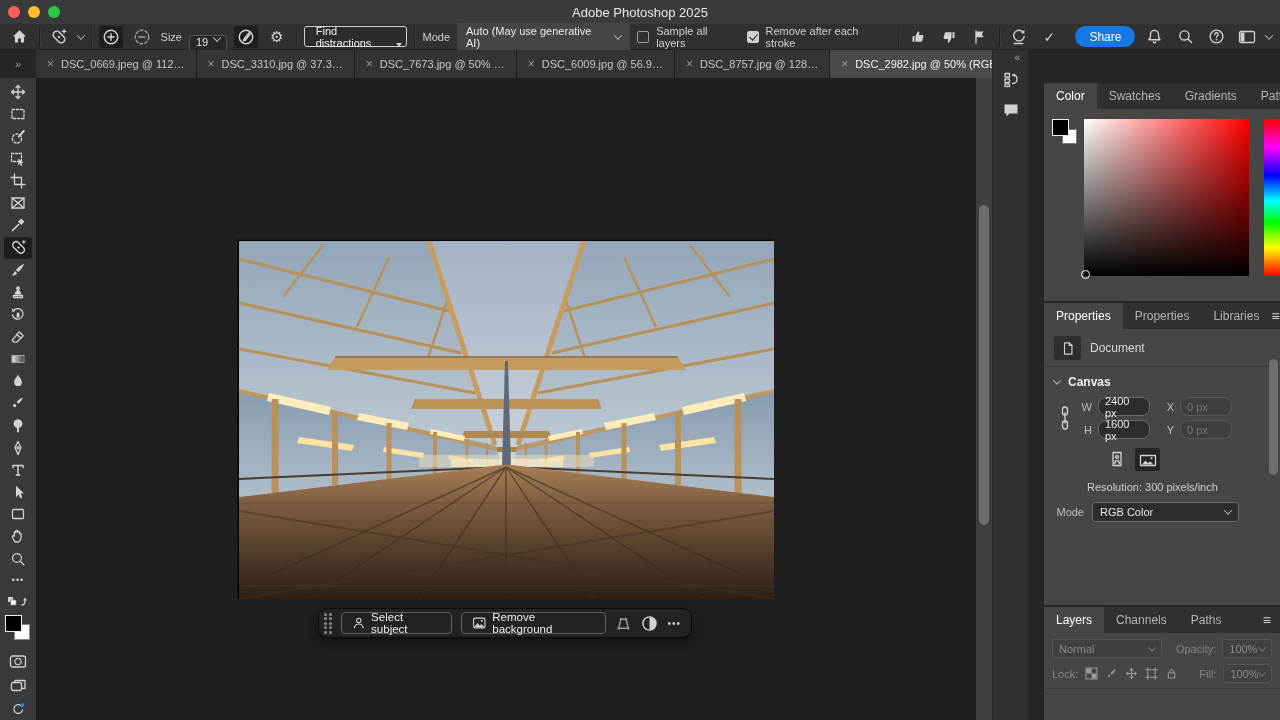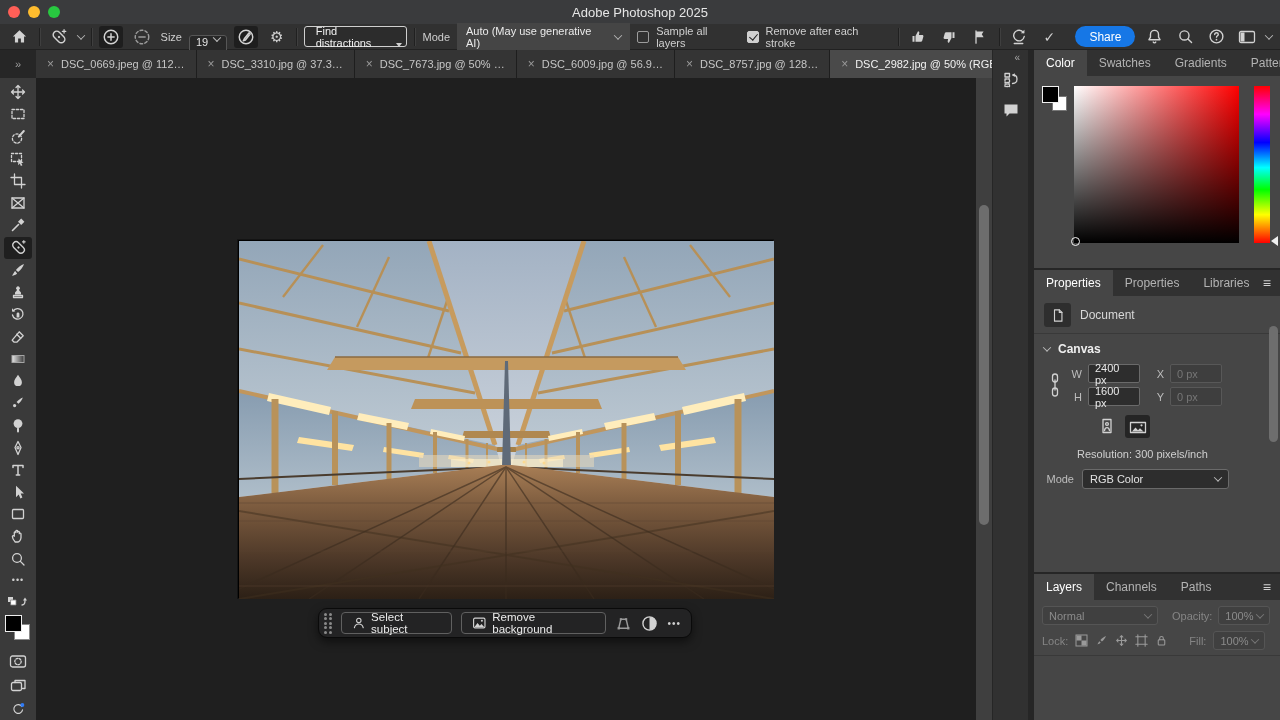--- a/index.html
+++ b/index.html
@@ -78,21 +78,21 @@
   .grip i { background:#8a8a8a; border-radius:50%; }
 
   
   #collapsed { position:absolute; left:992px; top:50px; width:36px; bottom:0; background:#313131;
                border-left:1px solid #262626; display:flex; flex-direction:column; align-items:center; }
   #collapsed .hdr { align-self:flex-end; padding:2px 8px 4px 0; color:#a6a6a6; font-size:10px; }
   .cico { width:28px; height:26px; display:flex; align-items:center; justify-content:center; margin-bottom:4px; }
 
   
   #panels { position:absolute; left:1028px; top:50px; right:0; bottom:0; background:#262626; }
-  .panel { position:absolute; left:6px; right:0; background:#464646; }
+  .panel { position:absolute; left:16px; right:0; background:#464646;margin-top:33px; }
   .ptabs { height:26px; background:#313131; display:flex; align-items:stretch; }
   .ptab { display:flex; align-items:center; padding:0 12px; color:#b3b3b3; font-size:12px; }
   .ptab.active { background:#464646; color:#ffffff; }
   .pmenu { margin-left:auto; display:flex; align-items:center; padding-right:9px; color:#d0d0d0; font-size:14px; }
 
   
   #colorpanel { top:0; height:218px; }
   .mini-swatch { position:absolute; left:8px; top:36px; width:30px; height:30px; }
   .mini-swatch .a { position:absolute; left:0; top:0; width:17px; height:17px; background:#000; border:1.5px solid #f0f0f0; }
   .mini-swatch .b { position:absolute; left:10px; top:10px; width:15px; height:15px; background:#fff; border:1px solid #777; }
@@ -104,21 +104,21 @@
   .huearrow { position:absolute; left:237px; top:186px; width:0; height:0;
               border-top:5px solid transparent; border-bottom:5px solid transparent; border-right:7px solid #f0f0f0; }
 
   
   #propspanel { top:220px; height:302px; }
   .prow { display:flex; align-items:center; }
   .docrow { padding:7px 10px 6px; gap:9px; border-bottom:1px solid #393939; }
   .docbox { width:27px; height:24px; background:#2e2e2e; border-radius:3px; display:flex; align-items:center; justify-content:center; }
   .sechdr { padding:8px 10px 4px; gap:8px; color:#efefef; font-weight:bold; font-size:12px; }
   .fieldlbl { color:#bdbdbd; width:12px; text-align:right; margin-right:6px; }
-  .fieldbox { width:52px; height:19px; background:#2d2d2d; border:1px solid #6a6a6a; border-radius:2px;
+  .fieldbox { width:52px; height:19px; background:#2d2d2d; border:1px solid #6a6a6a; border-radius:8px;
               display:flex; align-items:center; padding:0 6px; color:#e8e8e8; }
   .fieldbox.disabled { background:#3e3e3e; border-color:#585858; color:#767676; }
   .orientbtn { width:25px; height:23px; border-radius:3px; display:flex; align-items:center; justify-content:center; }
   .orientbtn.selected { background:#252525; }
   .pselect { display:flex; align-items:center; justify-content:space-between; background:#2d2d2d;
              border:1px solid #6a6a6a; border-radius:3px; height:20px; padding:0 7px; color:#e3e3e3; }
   .pscroll { position:absolute; right:2px; top:56px; width:9px; height:116px; background:#6e6e6e; border-radius:5px; }
 
   
   #layerspanel { top:524px; bottom:0; }

